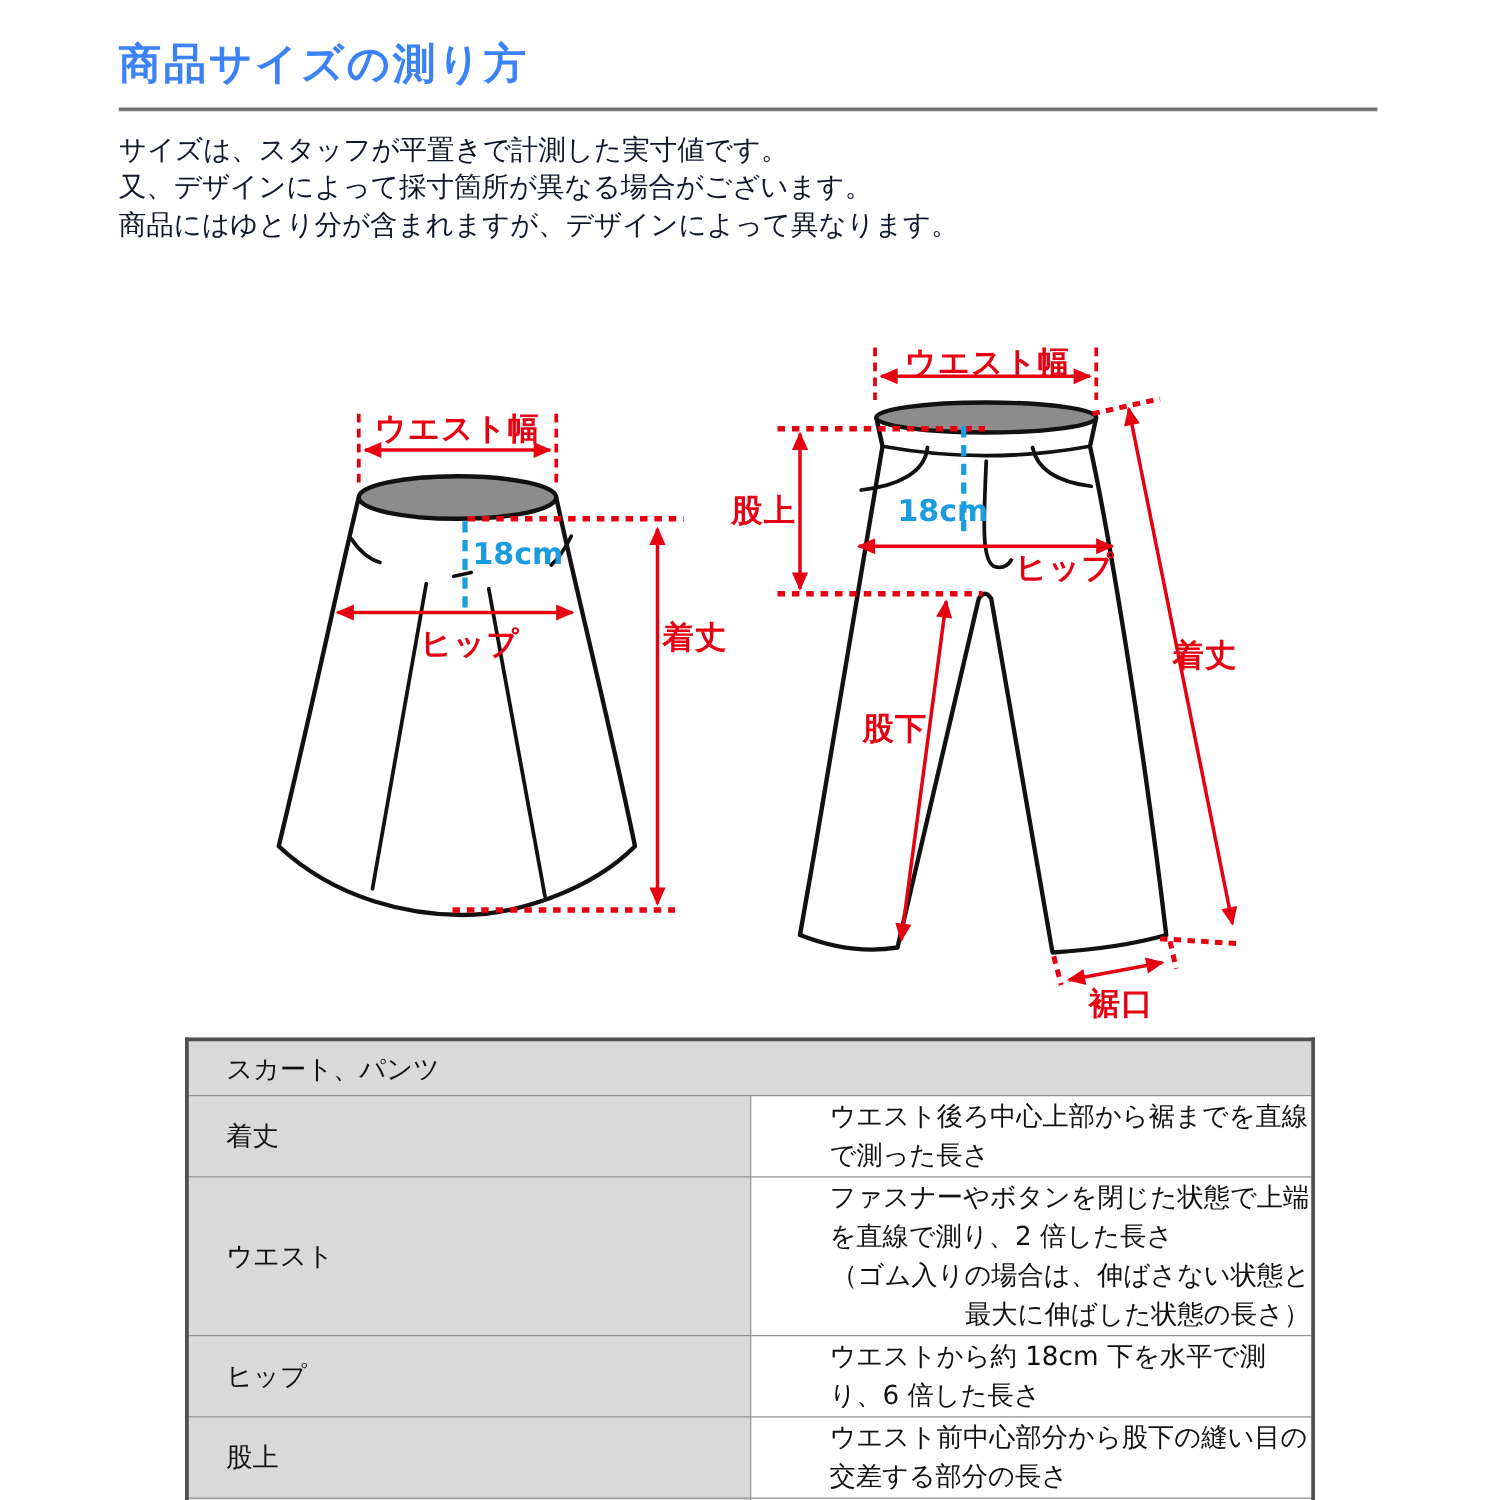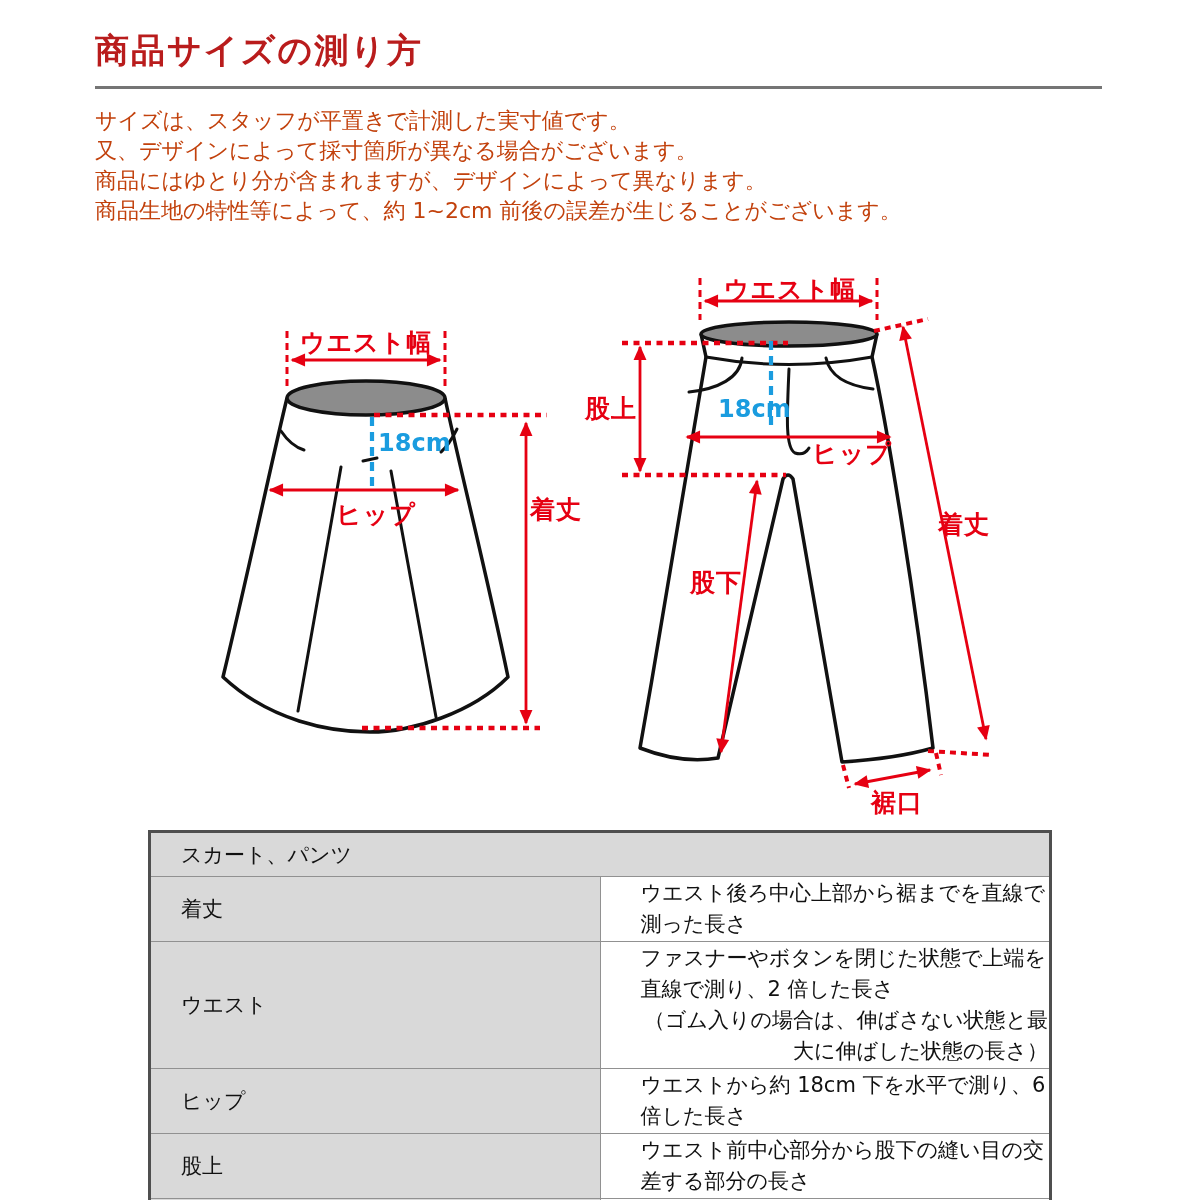--- a/index.html
+++ b/index.html
@@ -3,28 +3,28 @@
 <meta charset="utf-8">
 <style>
   html,body{margin:0;padding:0;}
   body{
     width:1200px;height:1200px;position:relative;background:#ffffff;
     font-family:"DejaVu Sans","Liberation Sans",sans-serif;color:#111;
     overflow:hidden;
   }
   .page-title{
     position:absolute;left:95px;top:28px;font-size:34px;font-weight:600;
-    letter-spacing:2px;color:#b91c1c;white-space:nowrap;
+    letter-spacing:2px;color:#3b82f6;white-space:nowrap;
   }
   .title-rule{
     position:absolute;left:95px;top:86px;width:1007px;height:3px;background:#757575;
   }
   .intro{
     position:absolute;left:95px;top:106px;font-size:22px;line-height:30px;
-    font-weight:500;color:#c2410c;white-space:nowrap;
+    font-weight:500;color:#0f172a;white-space:nowrap;
   }
   .diagram-svg{position:absolute;left:0;top:265px;}
   .diagram-svg text{font-family:"DejaVu Sans","Liberation Sans",sans-serif;font-weight:600;}
   .rlabel{fill:#e60012;font-size:25px;letter-spacing:1px;}
   .blabel{fill:#1a9cdf;font-size:24px;letter-spacing:0px;}
   .garment{fill:#ffffff;stroke:#111;stroke-width:3.5;stroke-linejoin:round;}
   .band{fill:#8c8c8c;stroke:#111;stroke-width:3.5;}
   .seam{fill:none;stroke:#111;stroke-width:3;stroke-linecap:round;}
   .arrow{fill:none;stroke:#e60012;stroke-width:2.8;}
   .rdot{fill:none;stroke:#e60012;stroke-width:4.4;stroke-dasharray:6 5.5;}
@@ -35,35 +35,34 @@
   table.size-table{
     position:absolute;left:148px;top:830px;width:904px;
     border-collapse:collapse;table-layout:fixed;
     border:3px solid #4f4f4f;font-size:21px;color:#111;
   }
   table.size-table td,table.size-table th{
     border:1.5px solid #919191;vertical-align:middle;font-weight:500;text-align:left;
   }
   th.tbl-header{height:41px;background:#d9d9d9;padding-left:30px;font-weight:500;font-family:Liberation Serif, serif;}
   td.term{width:140px;background:#d9d9d9;padding-left:30px;}
-  td.desc{background:#ffffff;padding-left:40px;line-height:31px;}
+  td.desc{background:#ffffff;padding-left:63px;line-height:31px;}
   tr.h40{height:40px;} tr.h41{height:41px;} tr.h80{height:80px;}
   .hang{margin-left:-10px;text-align:right;}
 </style>
 </head>
 <body>
 
 <div class="page-title">商品サイズの測り方</div>
 <div class="title-rule"></div>
 
 <div class="intro">
   <div>サイズは、スタッフが平置きで計測した実寸値です。</div>
   <div>又、デザインによって採寸箇所が異なる場合がございます。</div>
   <div>商品にはゆとり分が含まれますが、デザインによって異なります。</div>
-  <div>商品生地の特性等によって、約 1~2cm 前後の誤差が生じることがございます。</div>
 </div>
 
 <svg class="diagram-svg" width="1200" height="565" viewBox="0 0 1200 565" xmlns="http://www.w3.org/2000/svg">
   <defs>
     <marker id="mE" viewBox="0 0 10 10" refX="8.5" refY="5" markerWidth="6" markerHeight="5.5" orient="auto">
       <path d="M0,0.8 L9.5,5 L0,9.2 Z" fill="#e60012"></path>
     </marker>
     <marker id="mS" viewBox="0 0 10 10" refX="1.5" refY="5" markerWidth="6" markerHeight="5.5" orient="auto">
       <path d="M10,0.8 L0.5,5 L10,9.2 Z" fill="#e60012"></path>
     </marker>

